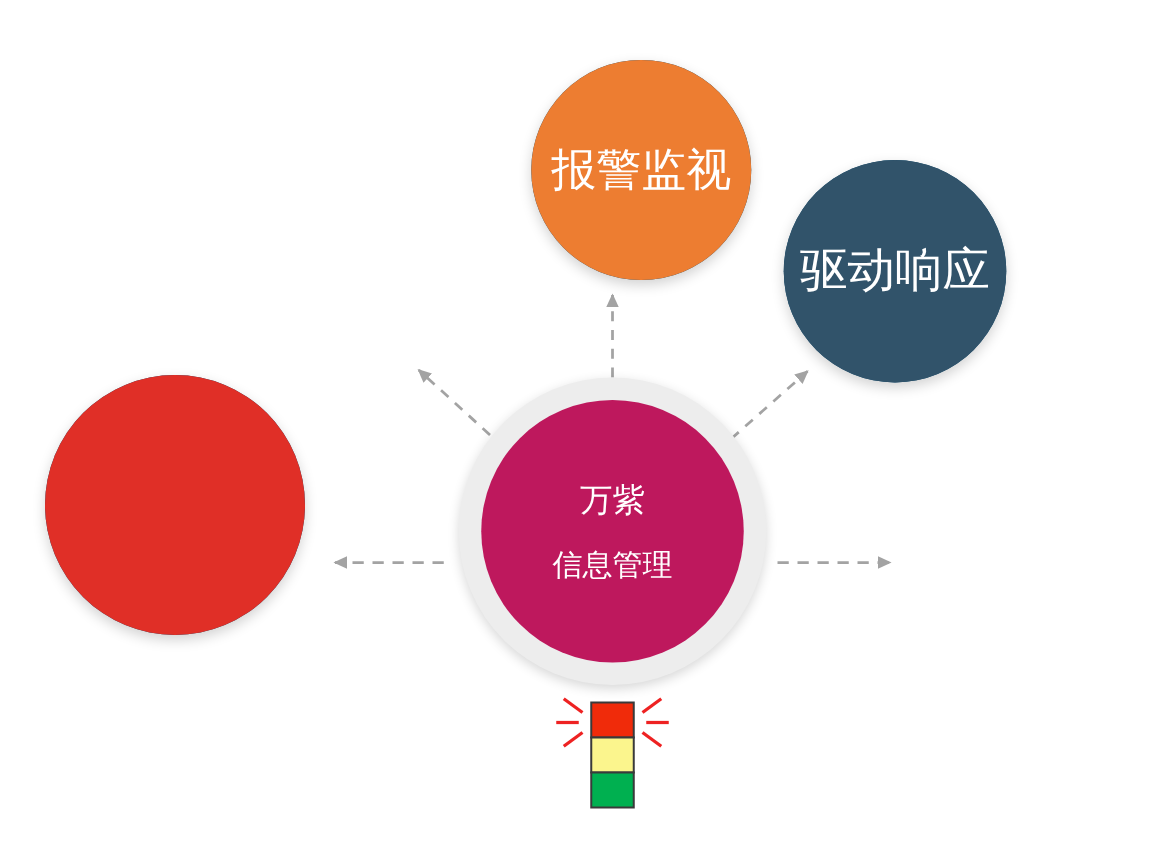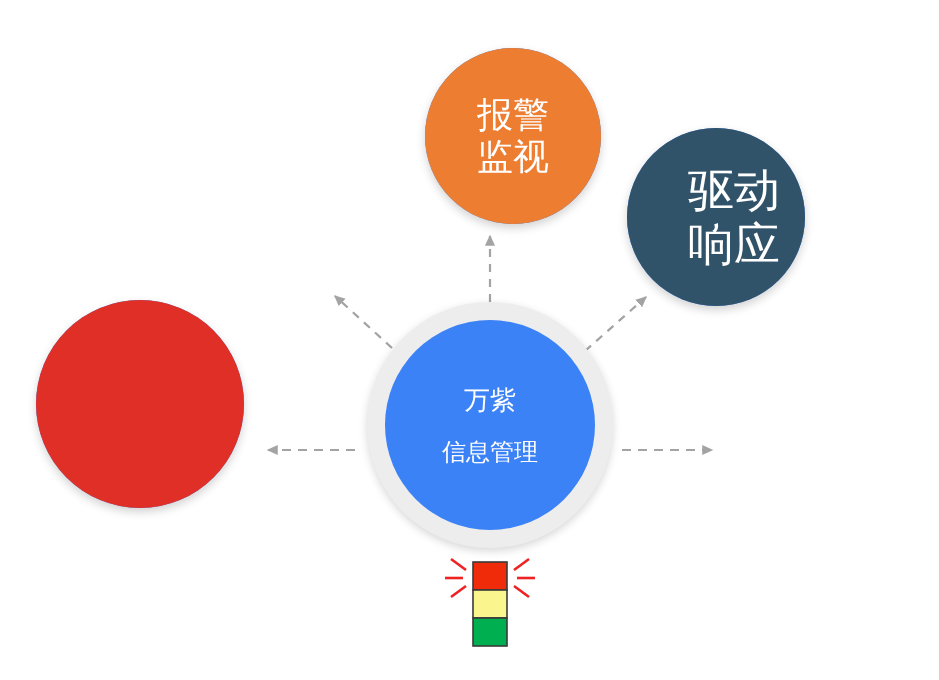--- a/index.html
+++ b/index.html
@@ -24,28 +24,28 @@
     left: 0;
     top: 0;
     width: 939px;
     height: 680px;
     pointer-events: none;
   }
   .node {
     position: absolute;
     border-radius: 50%;
     display: flex;
-    flex-direction: column;
+    flex-direction: row;
     align-items: center;
     justify-content: center;
     box-sizing: border-box;
     color: #ffffff;
     text-align: center;
     line-height: 1.18;
-    background: #3b82f6;
+    background: #0c4a6e;
   }
   .node .disc {
     position: absolute;
     left: 0; top: 0; right: 0; bottom: 0;
     border-radius: 50%;
     box-sizing: border-box;
   }
   .node .label {
     position: relative;
     z-index: 2;
@@ -65,21 +65,21 @@
     background: #ededed;
     box-shadow: 0 3px 9px rgba(0,0,0,0.16);
   }
   #hub-inner {
     position: absolute;
     left: 18px;
     top: 18px;
     width: 210px;
     height: 210px;
     border-radius: 50%;
-    background: #3b82f6;
+    background: #be185d;
     display: flex;
     flex-direction: column;
     align-items: center;
     justify-content: center;
     color: #fff;
     text-align: center;
   }
   #hub-inner .hub-line { display: block; white-space: nowrap; }
   #hub-inner .hub-line.l1 { font-size: 26px; margin-bottom: 18px; }
   #hub-inner .hub-line.l2 { font-size: 27px; margin-bottom: 18px; letter-spacing: 0px; }
@@ -93,21 +93,21 @@
   #node-right    { left: 716px; top: 333px; width: 176px; height: 176px; padding: 6px; }
 
   #node-top     { box-shadow: 0 4px 10px rgba(0,0,0,0.18); border-radius:50%; }
   #node-upleft  { box-shadow: 0 4px 10px rgba(0,0,0,0.18); border-radius:50%; }
   #node-upright { box-shadow: 0 4px 10px rgba(0,0,0,0.18); border-radius:50%; }
   #node-left    { box-shadow: 0 4px 10px rgba(0,0,0,0.18); border-radius:50%; }
   #node-right   { box-shadow: 0 4px 10px rgba(0,0,0,0.18); border-radius:50%; }
 
   #node-top    .label { font-size: 36px; }
   #node-upleft .label { font-size: 36px; }
-  #node-upright .label { font-size: 46px; margin-left: 36px; }
+  #node-upright .label { font-size: 38px; }
   #node-left   .label { font-size: 36px; }
   #node-right  .label { font-size: 34px; }
 
   
   #andon {
     position: absolute;
     left: 440px;
     top: 548px;
     width: 100px;
     height: 104px;

